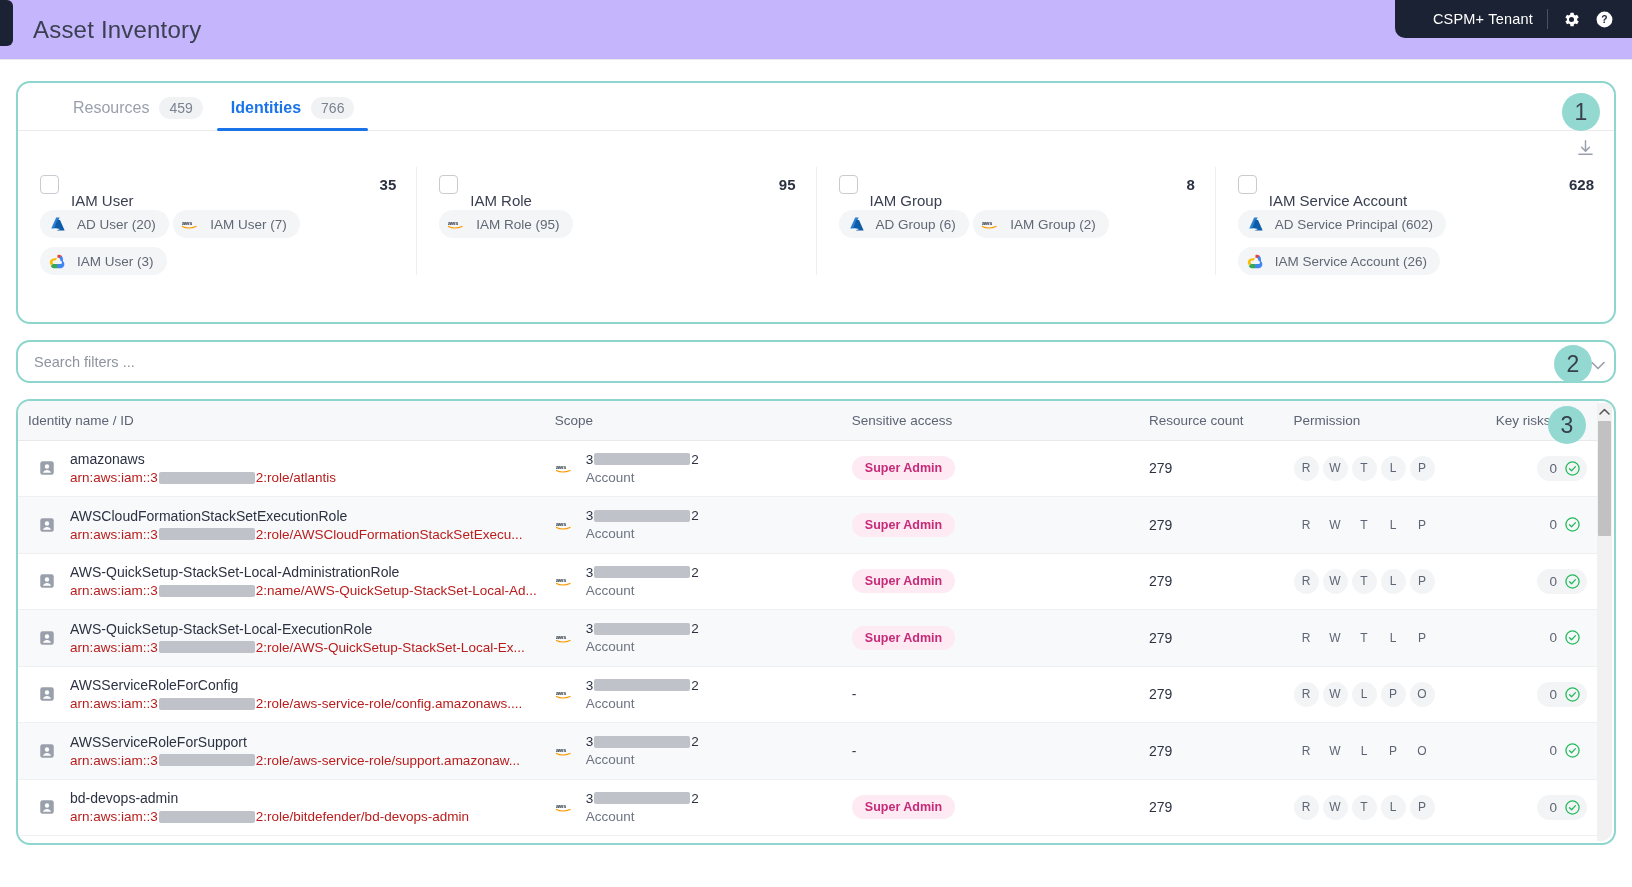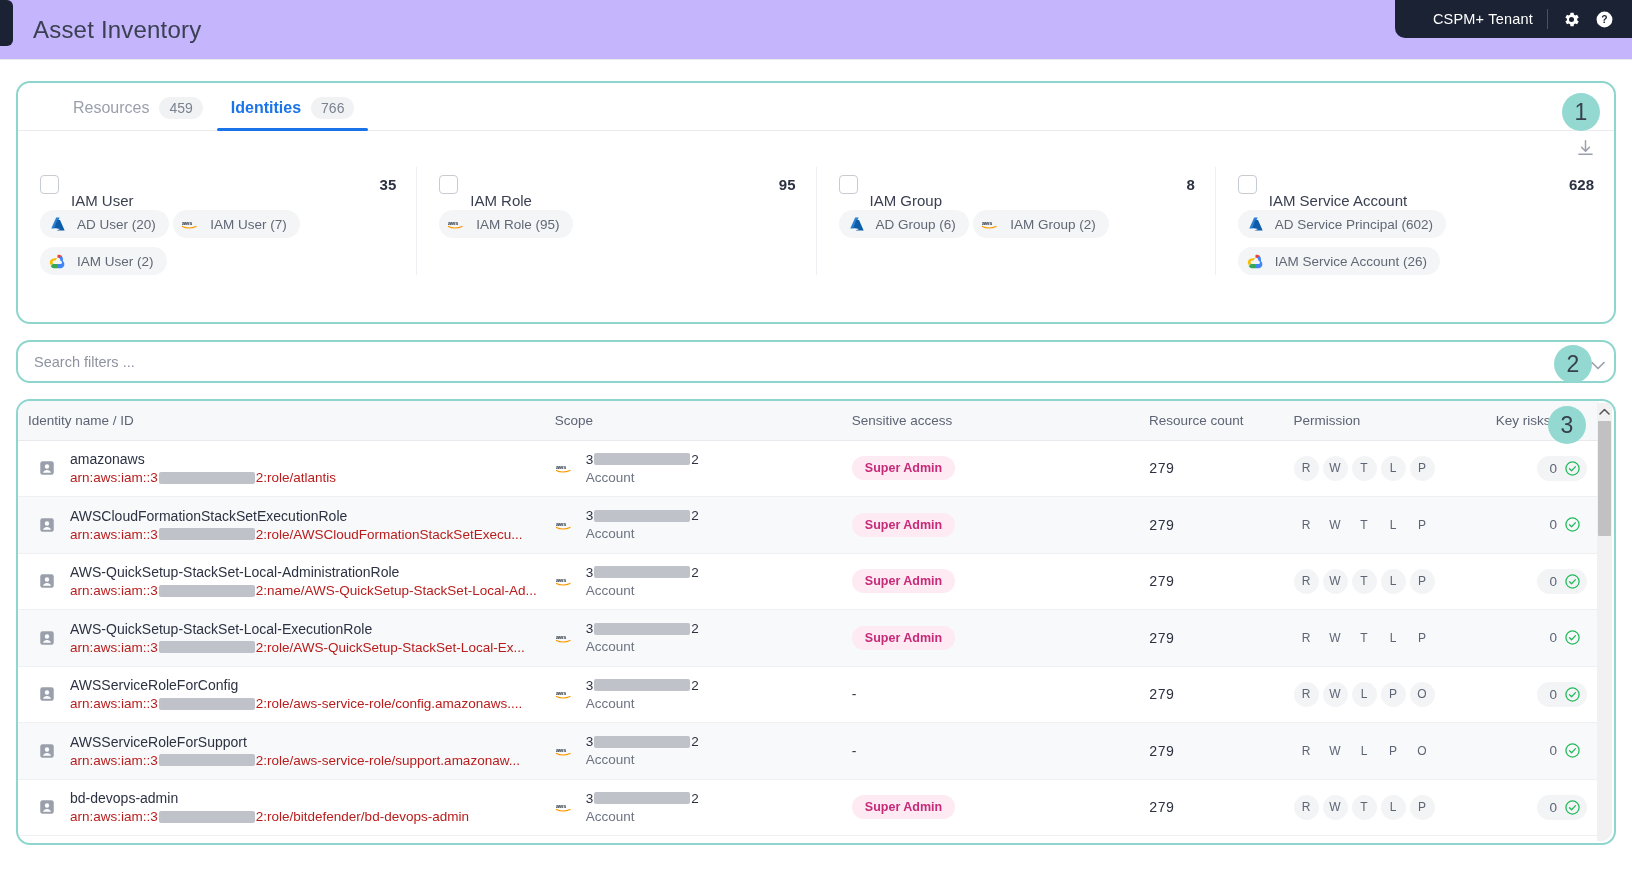--- a/index.html
+++ b/index.html
@@ -255,21 +255,21 @@
     display: inline-block;
     background: #fdeaf3;
     color: #c62a78;
     font-size: 12.5px;
     font-weight: 700;
     border-radius: 12px;
     padding: 5px 13px;
   }
   .dash { color: #3a4051; font-size: 14px; }
 
-  .res-count { font-size: 14px; color: #2c3242; font-family: Liberation Mono, monospace; }
+  .res-count { font-size: 14px; color: #2c3242; }
 
   .perms { display: flex; gap: 4px; }
   .perm {
     width: 25px; height: 25px;
     border-radius: 50%;
     display: flex; align-items: center; justify-content: center;
     font-size: 12px; color: #5d6475;
   }
   tr:nth-child(odd) .perm { background: #f3f4f6; }
 
@@ -373,21 +373,21 @@
           </svg>
           <span>IAM User (7)</span>
         </div>
         <div class="pill">
           <svg class="gl" viewBox="0 0 24 24">
             <path d="M14.6 8.4l2.3-2.3-.2-1C15.3 3.9 13.2 3.5 11.4 4l-.3 3.3z" fill="#ea4335"></path>
             <path d="M18.6 8.9A7.5 7.5 0 0016.7 5l-3 3a4.2 4.2 0 011.5 3.3v.5a2.1 2.1 0 010 4.2h-4.3l-.4 3 .4 2.7h4.3c3 0 5.5-2.6 5.3-5.7a5.8 5.8 0 00-1.9-4.1z" fill="#4285f4"></path>
             <path d="M6.5 21.7h4.4V16H6.5a2.1 2.1 0 01-.9-.2l-.6.2-2.3 2.3-.2.6a5.2 5.2 0 004 2.8z" fill="#34a853"></path>
             <path d="M6.5 8.7A5.4 5.4 0 002.6 18l3-3a2.1 2.1 0 011.2-3.8 2 2 0 011.1.3l3-3A5.4 5.4 0 006.5 8.7z" fill="#fbbc05"></path>
           </svg>
-          <span>IAM User (2)</span>
+          <span>IAM User (3)</span>
         </div>
       </div>
     </div>
 
     <div class="card">
       <div class="card-head">
         <span class="chk"></span>
         <span class="card-title">IAM Role</span>
         <span class="card-count">95</span>
       </div>

